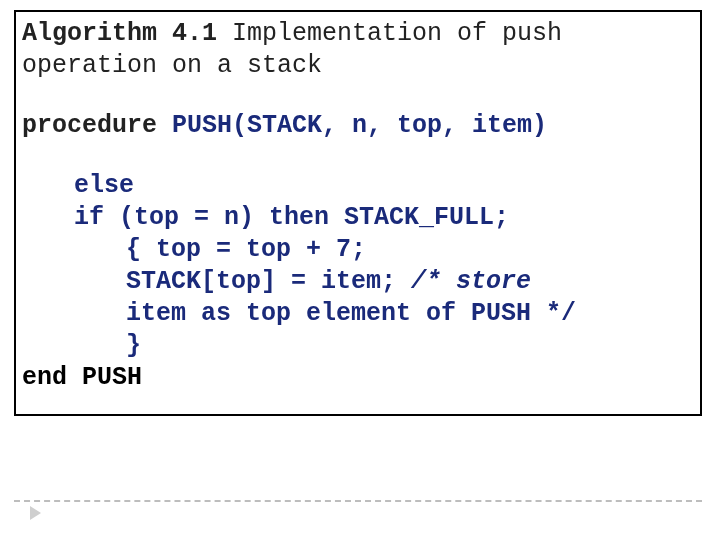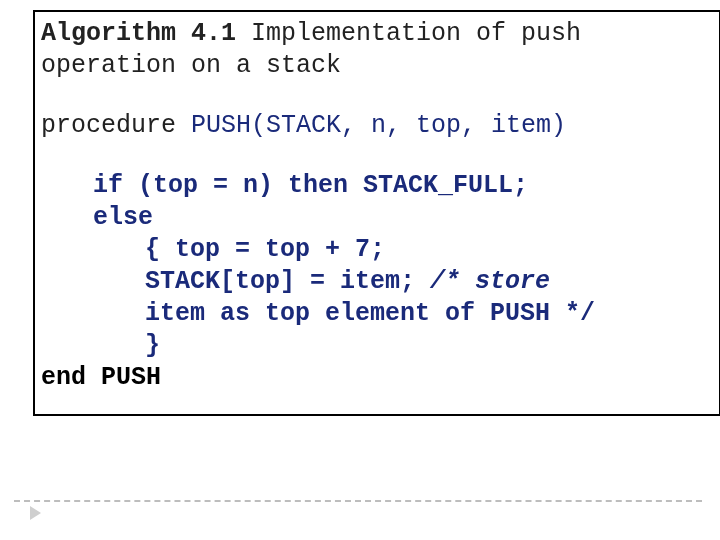--- a/index.html
+++ b/index.html
@@ -14,28 +14,27 @@
     color: #222;
   }
   .box {
     position: absolute;
     left: 14px;
     top: 10px;
     width: 688px;
     border: 2px solid #000;
     padding: 6px 4px 20px 6px;
     box-sizing: border-box;
-    margin-left: 19px;
   }
   .header {
     font-weight: normal;
     margin-bottom: 28px;
   }
   .header b { font-weight: bold; }
-  .proc { font-weight: normal; color: #1a2a7a; margin-bottom: 28px; }
+  .proc { font-weight: bold; color: #1a2a7a; margin-bottom: 28px; }
   .proc .kw { color: #222; }
   .code {
     font-weight: bold;
     color: #1a2a7a;
   }
   .code .cmt { font-style: italic; }
   .indent1 { margin-left: 52px; }
   .indent2 { margin-left: 104px; }
   .endline { font-weight: bold; color: #000000; }
 
@@ -62,22 +61,22 @@
 <div class="box">
 
   <div class="header">
     <b>Algorithm 4.1</b><span> Implementation of push operation on a stack</span>
   </div>
 
   <div class="proc">
     <span class="kw">procedure</span><span>  PUSH(STACK, n, top, item)</span>
   </div>
 
+  <div class="code indent1">else</div>
   <div class="code indent1">if (top = n) then STACK_FULL;</div>
-  <div class="code indent1">else</div>
   <div class="code indent2">{ top = top + 7;</div>
   <div class="code indent2">
     <span>STACK[top] = item;</span><span class="cmt"> /* store</span>
   </div>
   <div class="code indent2 cmt">item as top element of PUSH */</div>
   <div class="code indent2">}</div>
   <div class="endline">end PUSH</div>
 
 </div>
 

